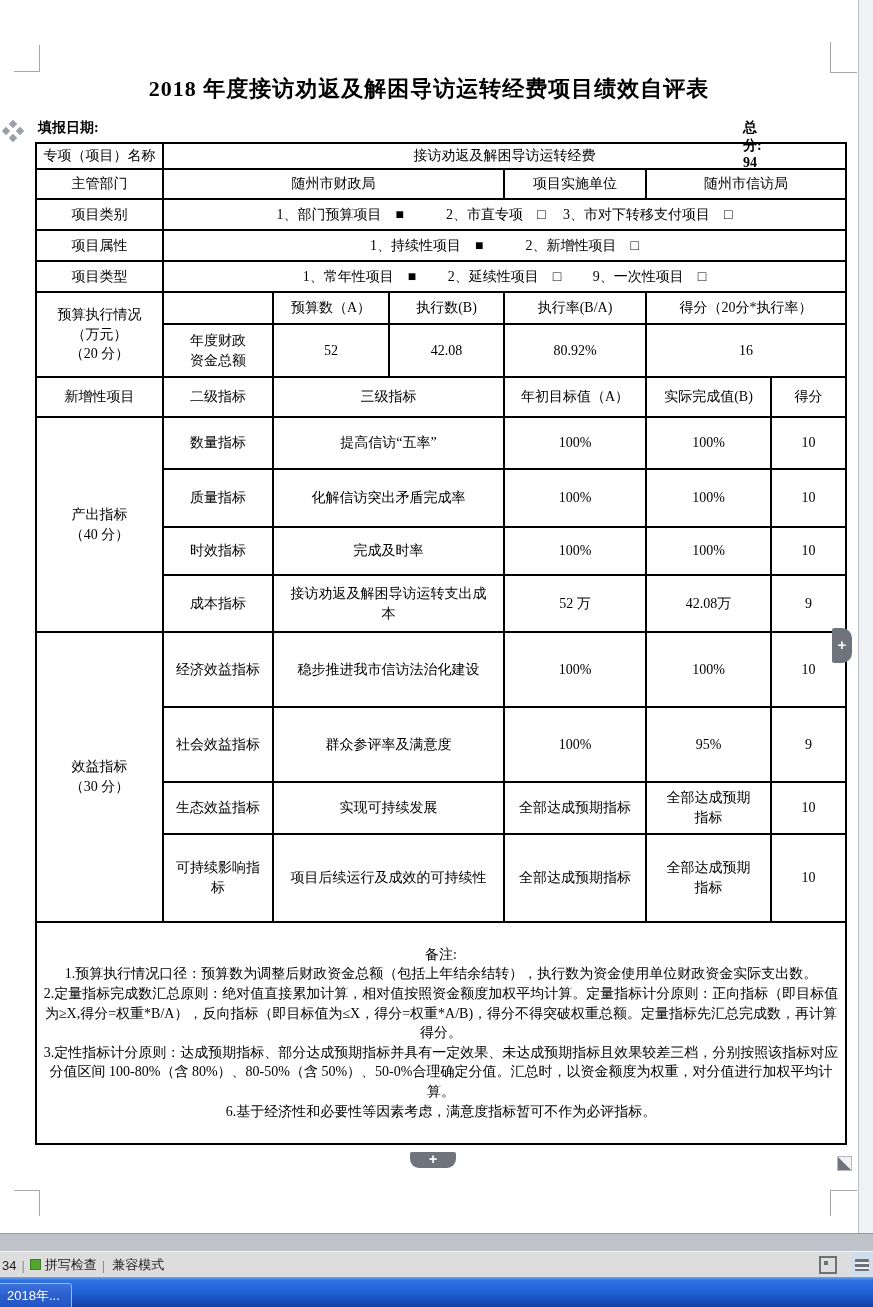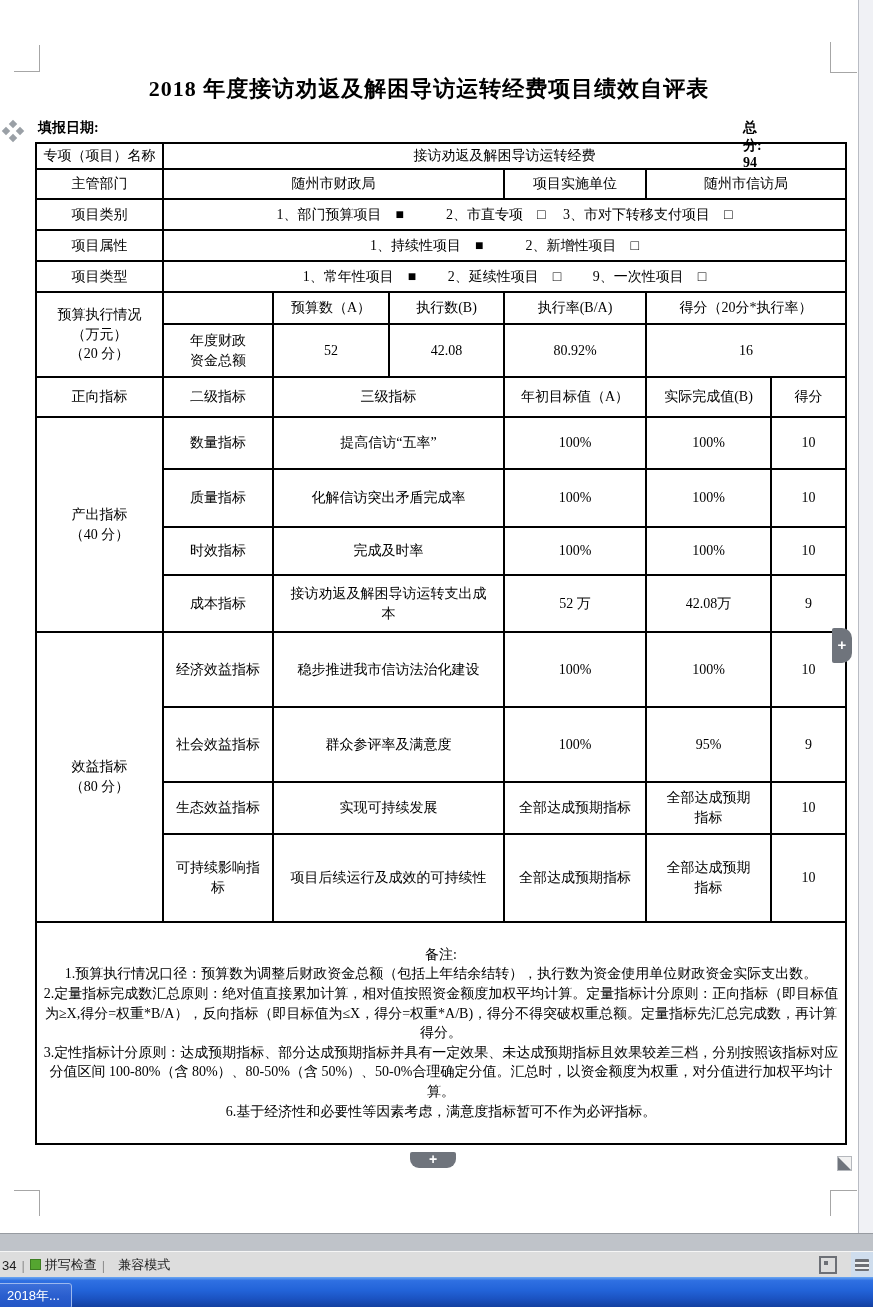--- a/index.html
+++ b/index.html
@@ -145,21 +145,21 @@
       </tr>
       <tr style="height:53px">
         <td class="pre">年度财政
 资金总额</td>
         <td>52</td>
         <td>42.08</td>
         <td>80.92%</td>
         <td colspan="2">16</td>
       </tr>
       <tr style="height:40px">
-        <td>正向指标</td>
+        <td>新增性项目</td>
         <td>二级指标</td>
         <td colspan="2">三级指标</td>
         <td>年初目标值（A）</td>
         <td>实际完成值(B)</td>
         <td>得分</td>
       </tr>
       <tr style="height:52px">
         <td rowspan="4" class="pre">产出指标
 （40 分）</td>
         <td>数量指标</td>
@@ -185,21 +185,21 @@
       <tr style="height:57px">
         <td>成本指标</td>
         <td colspan="2" class="pre">接访劝返及解困导访运转支出成
 本</td>
         <td>52 万</td>
         <td>42.08万</td>
         <td>9</td>
       </tr>
       <tr style="height:75px">
         <td rowspan="4" class="pre">效益指标
-（80 分）</td>
+（30 分）</td>
         <td>经济效益指标</td>
         <td colspan="2">稳步推进我市信访法治化建设</td>
         <td>100%</td>
         <td>100%</td>
         <td>10</td>
       </tr>
       <tr style="height:75px">
         <td>社会效益指标</td>
         <td colspan="2">群众参评率及满意度</td>
         <td>100%</td>
@@ -243,21 +243,21 @@
 <div class="scroll-strip"></div>
 <div class="workspace-band"></div>
 
 <div class="status-bar">
   <span class="sb-count">34</span>
   <span class="sep">|</span>
   <span>
     <span class="spell-square"></span><span>拼写检查</span>
   </span>
   <span class="sep">|</span>
-  <span style="margin-left:8px">兼容模式</span>
+  <span style="margin-left:2px">兼容模式</span>
   <span class="sb-right">
     <span class="icon-fullscreen"></span>
     <span class="view-active">
       <span class="icon-docview"></span>
     </span>
   </span>
 </div>
 
 <div class="taskbar"></div>
 <div class="task-btn">2018年...</div>

